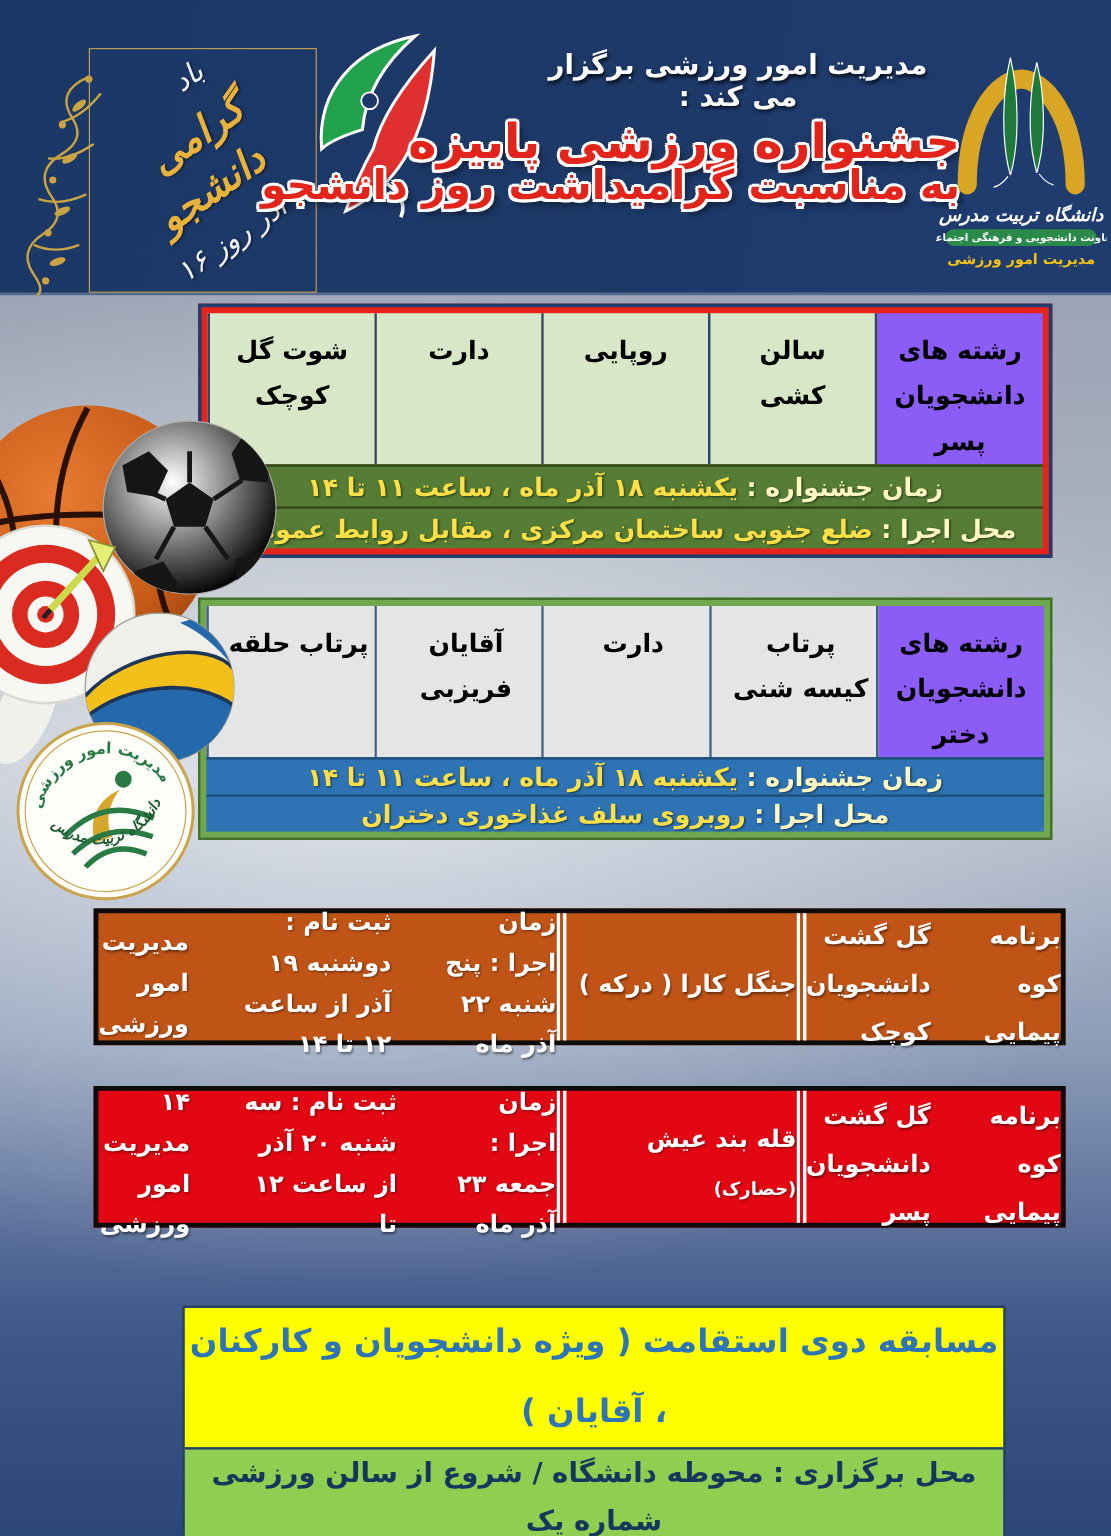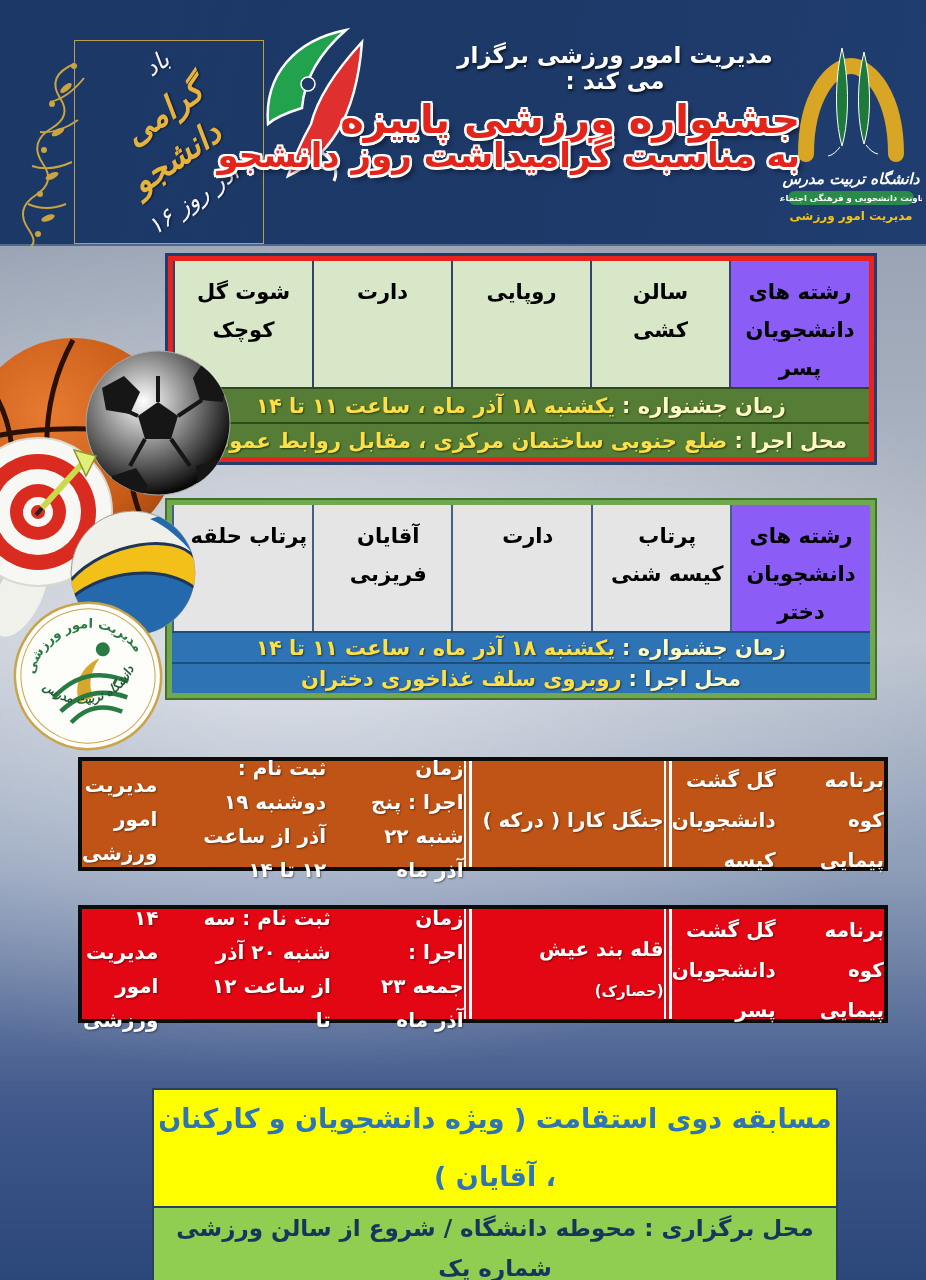--- a/index.html
+++ b/index.html
@@ -170,21 +170,21 @@
     </div>
     <div class="t-row row-blue">
       <span class="row-lbl">محل اجرا :</span>
       <span class="row-val">روبروی سلف غذاخوری دختران</span>
     </div>
   </div>
 
   <div class="hike hike-girls">
     <div class="h-cell h-program">
       <div>برنامه کوه پیمایی</div>
-      <div>گل گشت  دانشجویان کیسه</div>
+      <div>گل گشت  دانشجویان کوچک</div>
     </div>
     <div class="h-divider"></div>
     <div class="h-cell h-dest">
       <div>جنگل کارا ( درکه )</div>
     </div>
     <div class="h-divider"></div>
     <div class="h-cell h-sched">
       <div>زمان اجرا : پنج شنبه ۲۲ آذر ماه</div>
       <div>ثبت نام : دوشنبه ۱۹ آذر از ساعت ۱۲ تا ۱۴</div>
       <div>مدیریت امور ورزشی</div>

